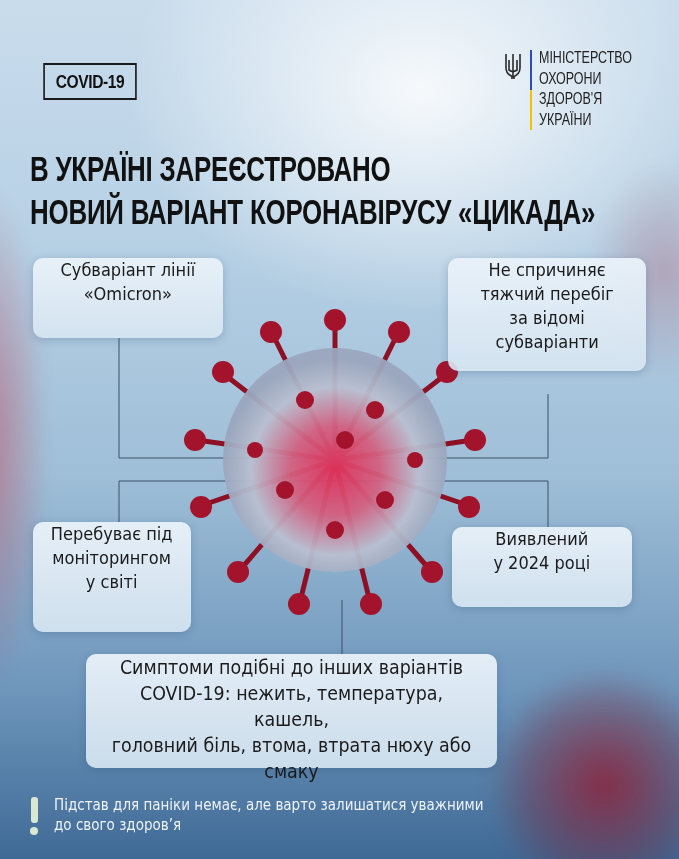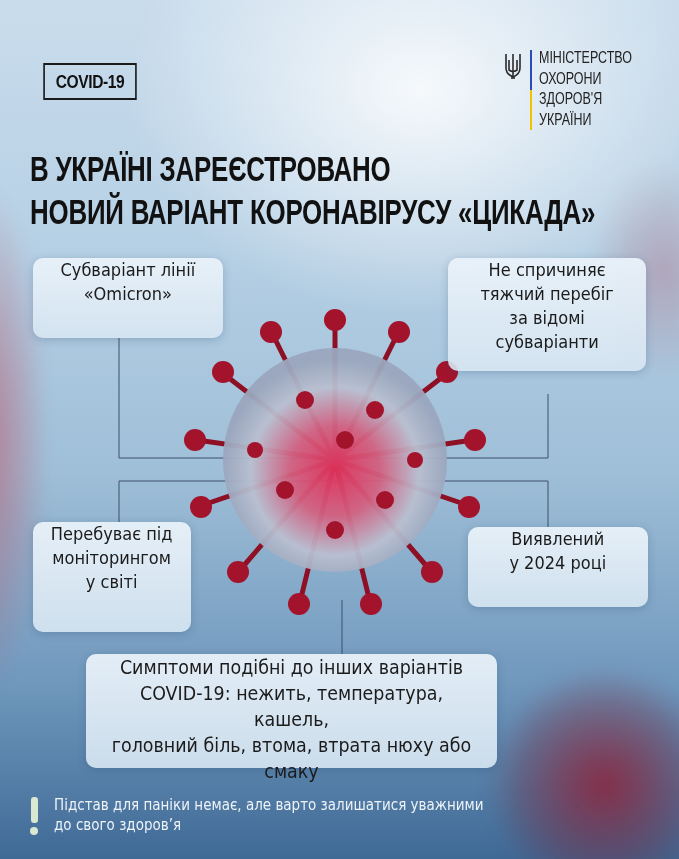--- a/index.html
+++ b/index.html
@@ -49,21 +49,21 @@
       position: absolute; box-sizing: border-box;
       background: linear-gradient(180deg, rgba(235,243,250,0.93), rgba(215,230,242,0.9));
       border-radius: 10px; box-shadow: 0 2px 8px rgba(40,70,110,0.25);
       display: flex; align-items: flex-start; justify-content: center; text-align: center;
       font-family: "DejaVu Sans", sans-serif; color: #1b1b1b; font-size: 18px; line-height: 24px;
     }
     .card span { display: block; white-space: pre-line; transform: scaleX(0.9); }
     .card-1 { left: 33px; top: 258px; width: 190px; height: 80px; }
     .card-2 { left: 448px; top: 258px; width: 198px; height: 113px; }
     .card-3 { left: 33px; top: 522px; width: 158px; height: 110px; }
-    .card-4 { left: 468px; top: 527px; width: 180px; height: 80px; }
+    .card-4 { left: 452px; top: 527px; width: 180px; height: 80px; }
     .card-5 { left: 86px; top: 654px; width: 411px; height: 114px; font-size: 19px; line-height: 26px; }
     .card-5 span { transform: scaleX(0.92); }
     .notice { position: absolute; left: 30px; top: 795px; display: flex; align-items: flex-start; }
     .exclaim { width: 8px; margin-right: 16px; margin-top: 2px; display: flex; flex-direction: column; align-items: center; }
     .exclaim .bar { width: 7px; height: 26px; background: #d9e8d0; border-radius: 3px; }
     .exclaim .dot { width: 8px; height: 8px; background: #d9e8d0; border-radius: 50%; margin-top: 4px; }
     .notice-text { font-family: "DejaVu Sans", sans-serif; color: #eef3f8; font-size: 15px; line-height: 20px; transform: scaleX(0.9); transform-origin: left top; white-space: nowrap; }
   </style>
 </head>
 <body>

